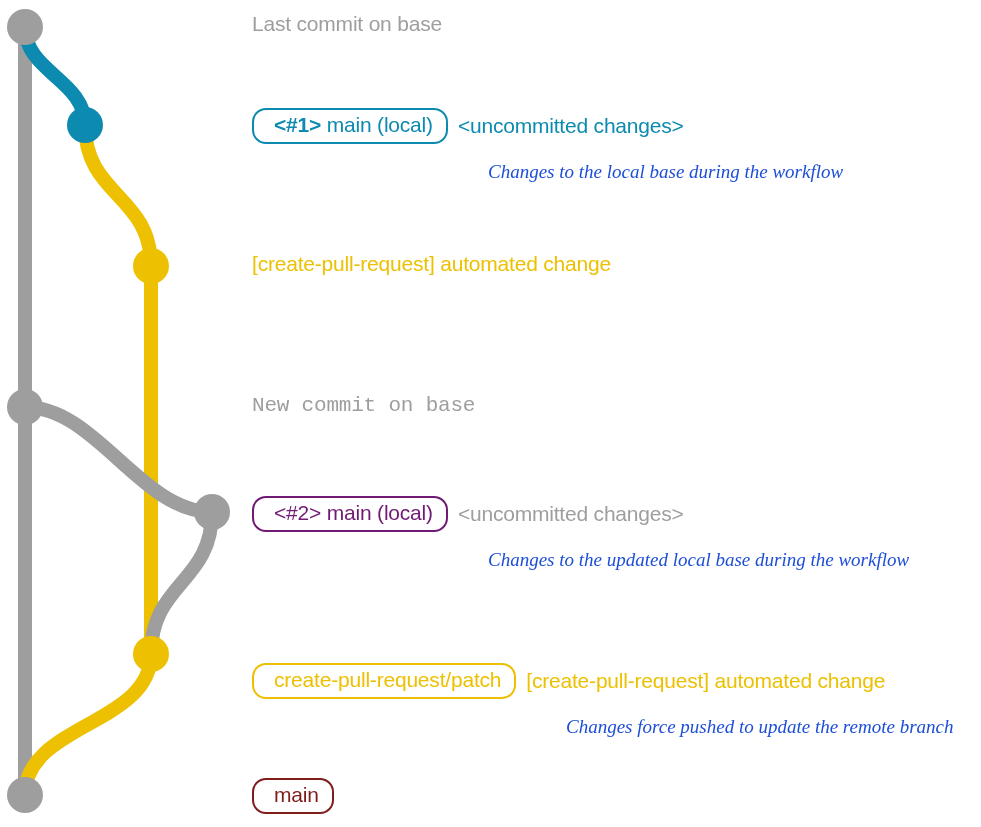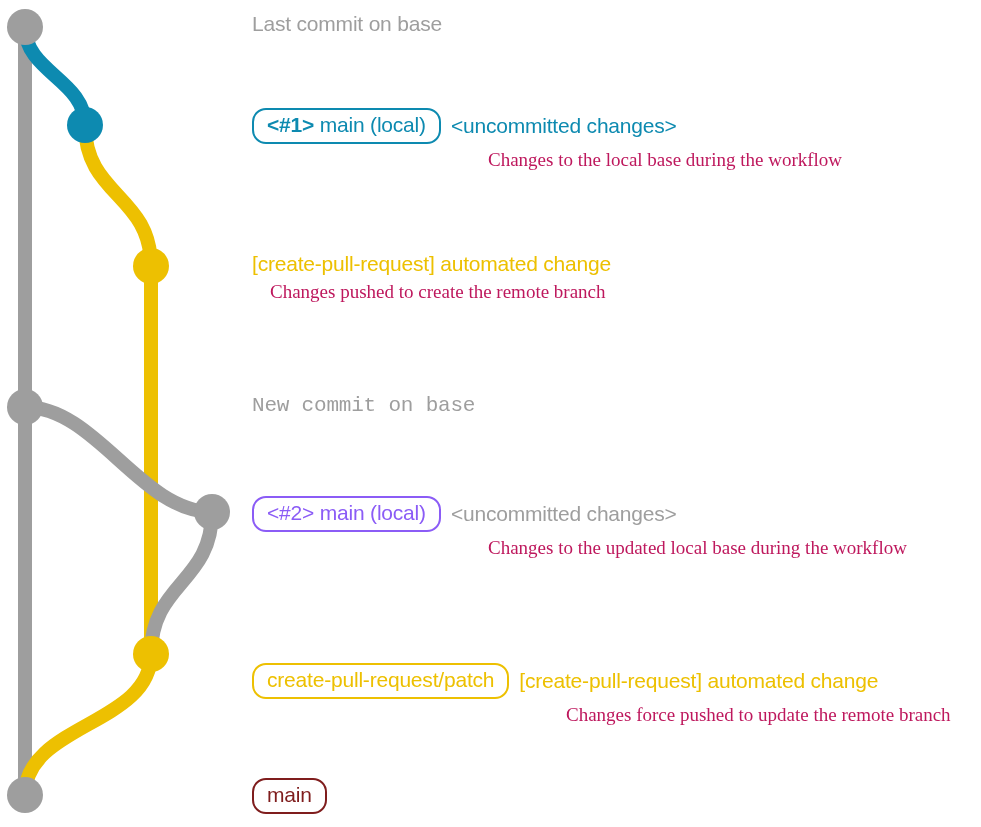--- a/index.html
+++ b/index.html
@@ -42,21 +42,21 @@
   .tagline {
     display: flex;
     align-items: center;
     gap: 10px;
     white-space: nowrap;
   }
   .pill {
     display: inline-block;
     border: 2px solid currentColor;
     border-radius: 14px;
-    padding: 4px 13px 6px 13px;
+    padding: 4px 13px 6px 20px;
     font-size: 21px;
     line-height: 22px;
     letter-spacing: -0.2px;
     text-align: right;
   }
   .pill .strong {
     font-weight: bold;
   }
   .pill .soft {
     font-weight: normal;
@@ -71,27 +71,28 @@
     line-height: 24px;
     letter-spacing: -0.2px;
     white-space: nowrap;
   }
 
   
   .body-line {
     font-family: "Liberation Serif", serif;
     font-size: 19px;
     line-height: 22px;
-    color: #be185d;
+    color: #1d4ed8;
     white-space: nowrap;
-    margin-top: 5px;
+    margin-top: 17px;
+    font-style: italic;
   }
 
   
-  .c-gray   { color: #8b5cf6; }
+  .c-gray   { color: #701a75; }
   .c-blue   { color: #0d8ab0; }
   .c-yellow { color: #edc001; }
   .c-pill-gray { color: #7f1d1d; }
   .c-text-gray { color: #9e9e9e; }
 </style>
 </head>
 <body>
 
 <svg id="graph-canvas" viewBox="0 0 981 827" xmlns="http://www.w3.org/2000/svg">
 
@@ -128,21 +129,20 @@
       <div class="tagline">
         <span class="pill c-blue"><span class="strong">&lt;#1&gt;</span> <span class="soft">main (local)</span></span>
         <span class="subject c-blue">&lt;uncommitted changes&gt;</span>
       </div>
       <div class="body-line" style="margin-left: 236px;">Changes to the local base during the workflow</div>
     </div>
     <div class="row" style="top: 252px;">
       <div class="tagline">
         <span class="subject c-yellow">[create-pull-request] automated change</span>
       </div>
-      <div class="body-line" style="margin-left: 18px;">Changes pushed to create the remote branch</div>
     </div>
     <div class="row" style="top: 394px; font-family: Liberation Mono, monospace;">
       <div class="tagline">
         <span class="subject c-text-gray">New commit on base</span>
       </div>
     </div>
     <div class="row" style="top: 496px;">
       <div class="tagline">
         <span class="pill c-gray"><span class="soft">&lt;#2&gt;</span> <span class="soft">main (local)</span></span>
         <span class="subject c-text-gray">&lt;uncommitted changes&gt;</span>

